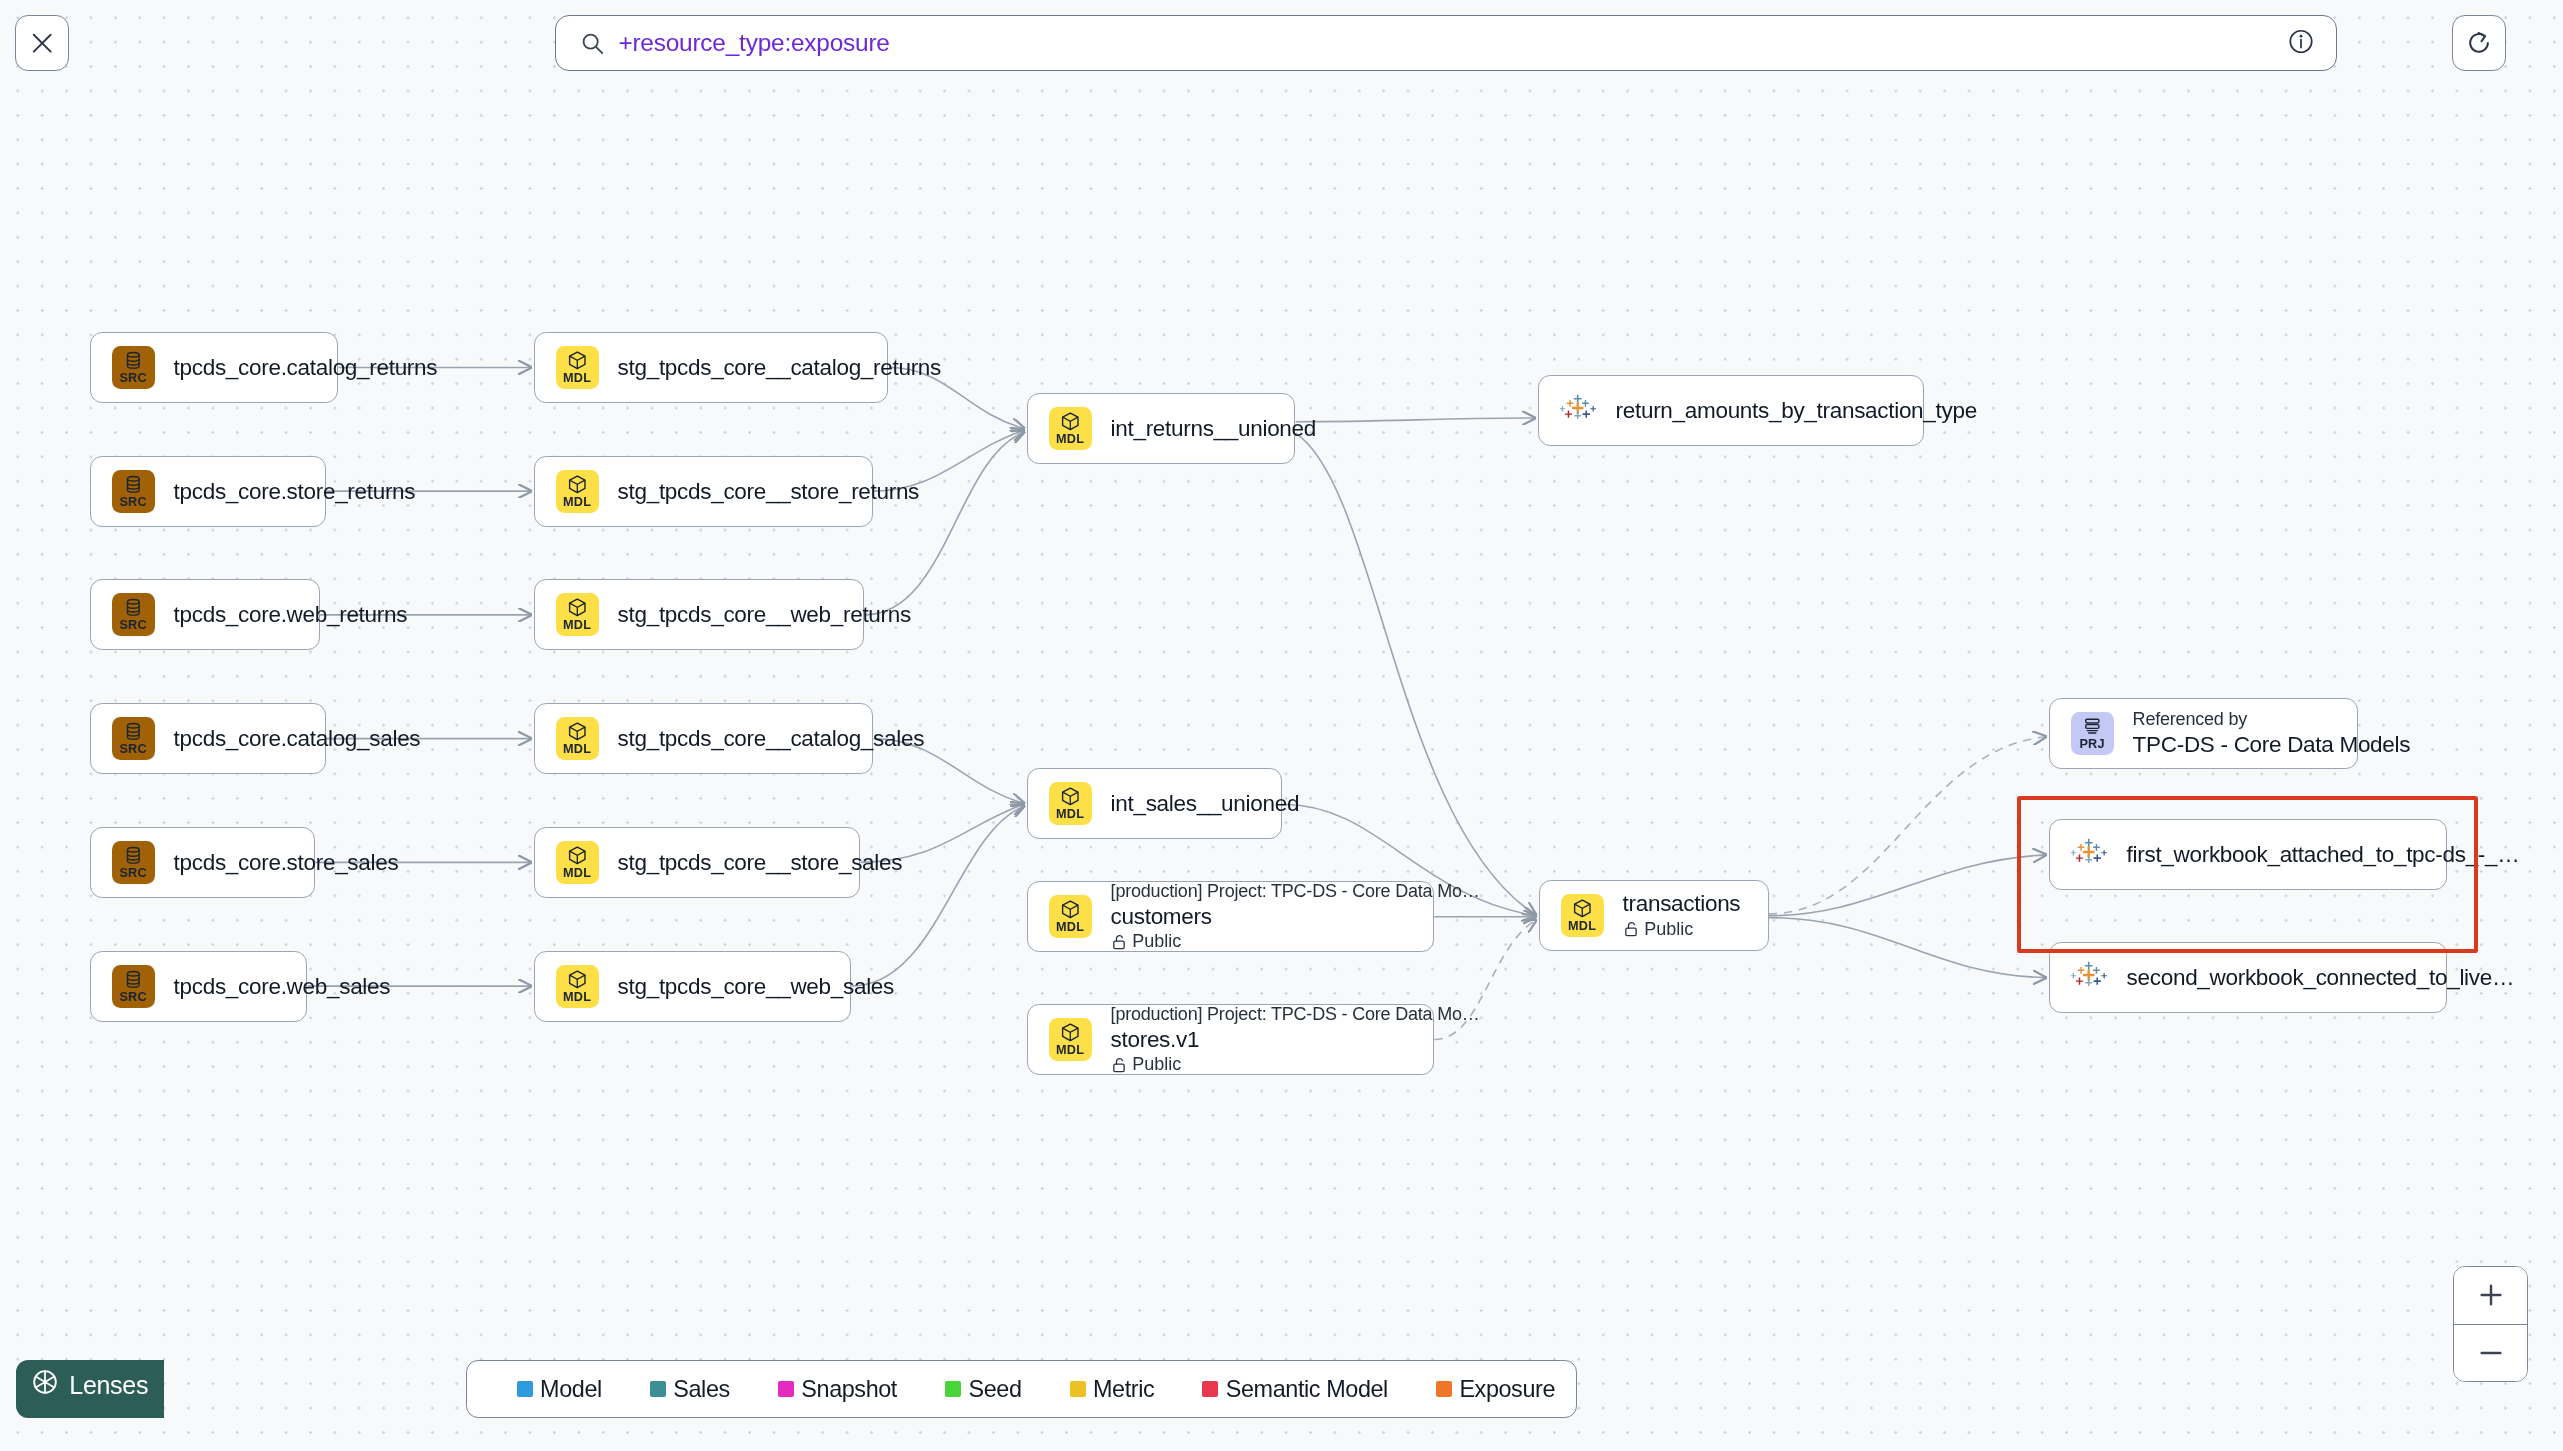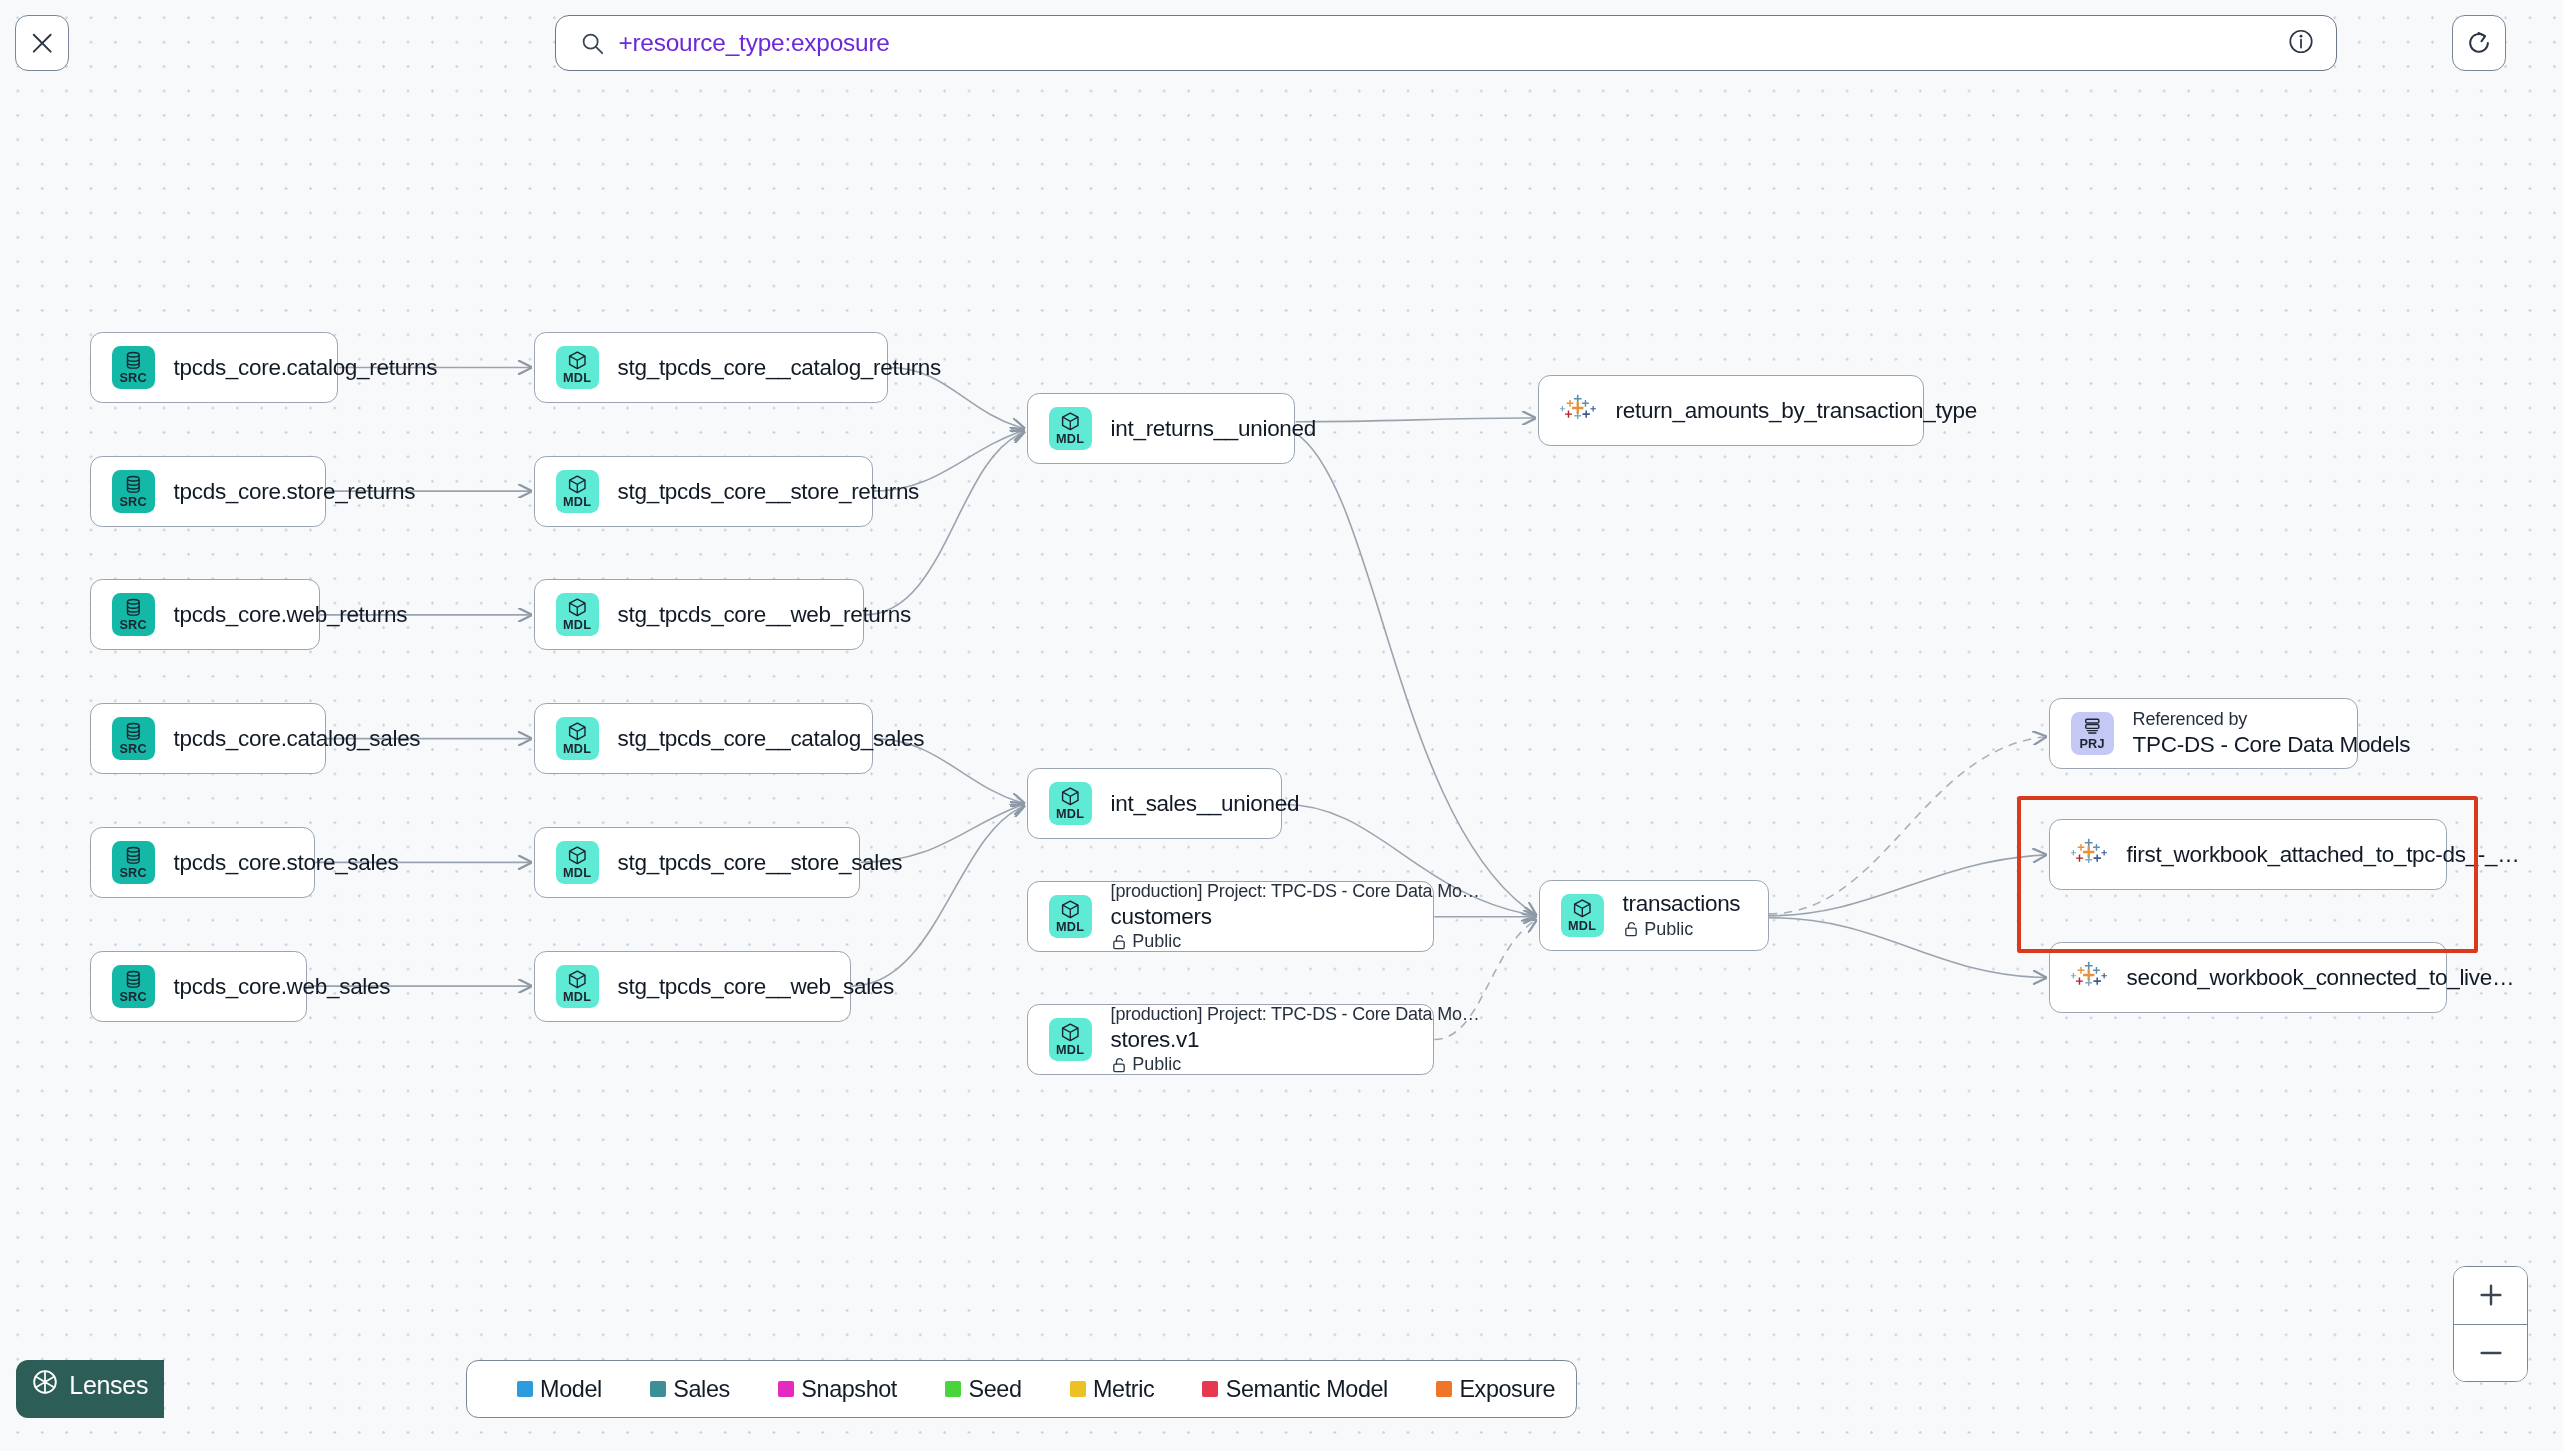--- a/index.html
+++ b/index.html
@@ -68,22 +68,22 @@
     z-index: 12;
   }
   .badge {
     width: 43px; height: 43px;
     border-radius: 8.4px;
     flex: 0 0 auto;
     display: flex; flex-direction: column;
     align-items: center; justify-content: center;
     gap: 0px;
   }
-  .badge.src { background: #14b8a6; }
-  .badge.mdl { background: #5eead4; }
+  .badge.src { background: #a16207; }
+  .badge.mdl { background: #fde047; }
   .badge.prj { background: #c3c8f5; }
   .badge-lbl {
     font-size: 12.7px; font-weight: 600;
     color: #1b2430; letter-spacing: 0.2px; line-height: 1;
     margin-top: 0.9px;
   }
   .node-body { margin-left: 19px; display: flex; flex-direction: column; gap: 1.9px; }
   .node-label {
     font-size: 22.5px; color: #111a26;
     letter-spacing: -0.3px; white-space: nowrap;

